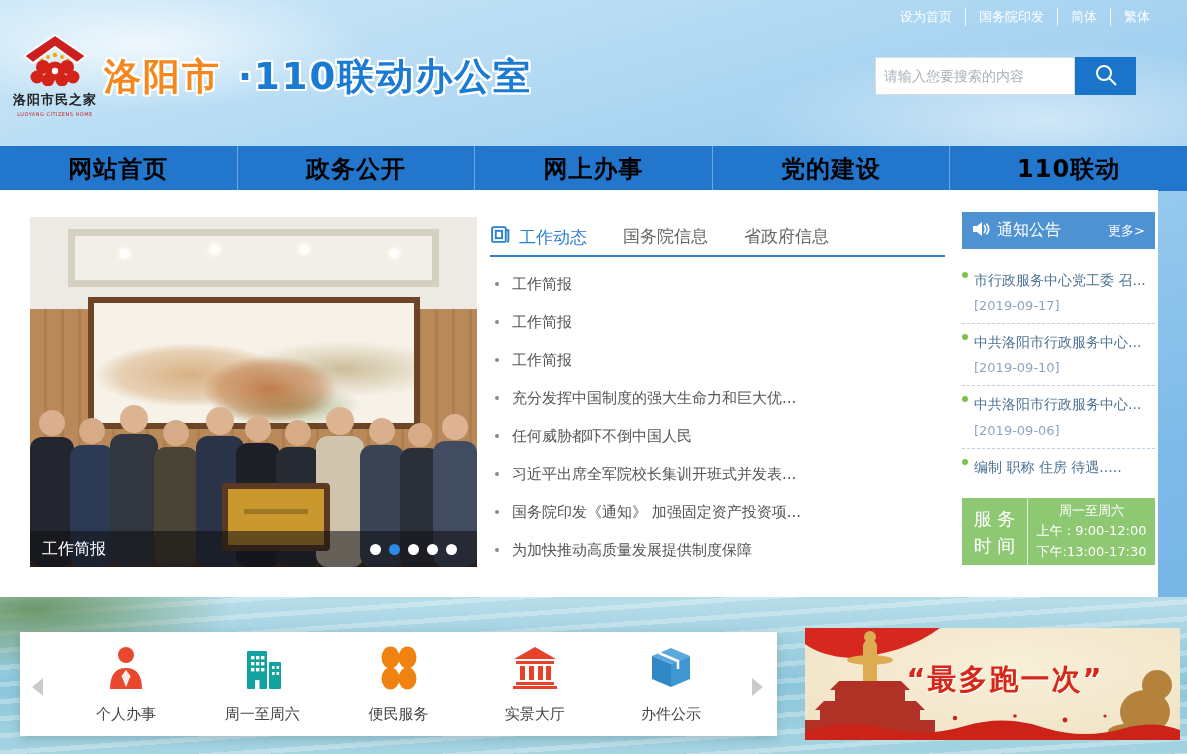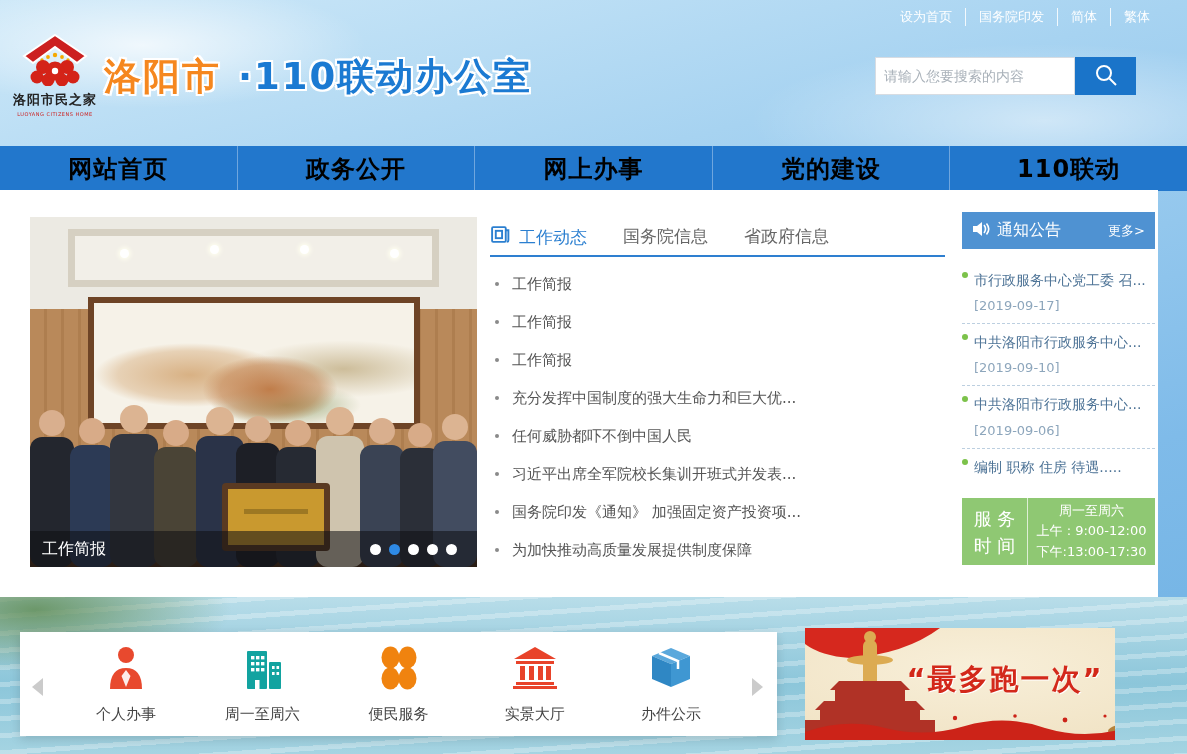--- a/index.html
+++ b/index.html
@@ -96,21 +96,21 @@
       linear-gradient(180deg,#b8dde9,#8cc6da 55%,#a5d4e2); }
   .services { position:absolute; left:20px; top:632px; width:757px; height:104px; background:#fff;
     box-shadow:0 3px 10px rgba(0,0,0,.15); display:flex; align-items:center; padding:0 38px; }
   .svc { flex:1; display:flex; flex-direction:column; align-items:center; gap:10px; cursor:pointer; }
   .svc-label { font-size:15px; color:#444; }
   .arr { position:absolute; top:46px; width:0; height:0; border-top:9px solid transparent;
     border-bottom:9px solid transparent; cursor:pointer; }
   .arr-l { left:12px; border-right:11px solid #cbcbcb; }
   .arr-r { right:14px; border-left:11px solid #cbcbcb; }
   
-  .banner { position:absolute; left:805px; top:628px; width:310px; height:112px;
+  .banner { position:absolute; left:805px; top:628px; width:375px; height:112px;
     background:radial-gradient(ellipse 300px 90px at 55% 35%, #f8efd9, #f0e2c3); overflow:hidden; cursor:pointer; }
   .banner svg { position:absolute; left:0; top:0; }
   .banner-text { position:absolute; left:50px; top:32px; width:300px; text-align:center;
     font-size:29px; font-weight:bold; color:#d3281a; letter-spacing:2px;
     text-shadow:1px 1px 0 #fff; z-index:2; }
 </style>
 </head>
 <body>
 
 <div class="page">

